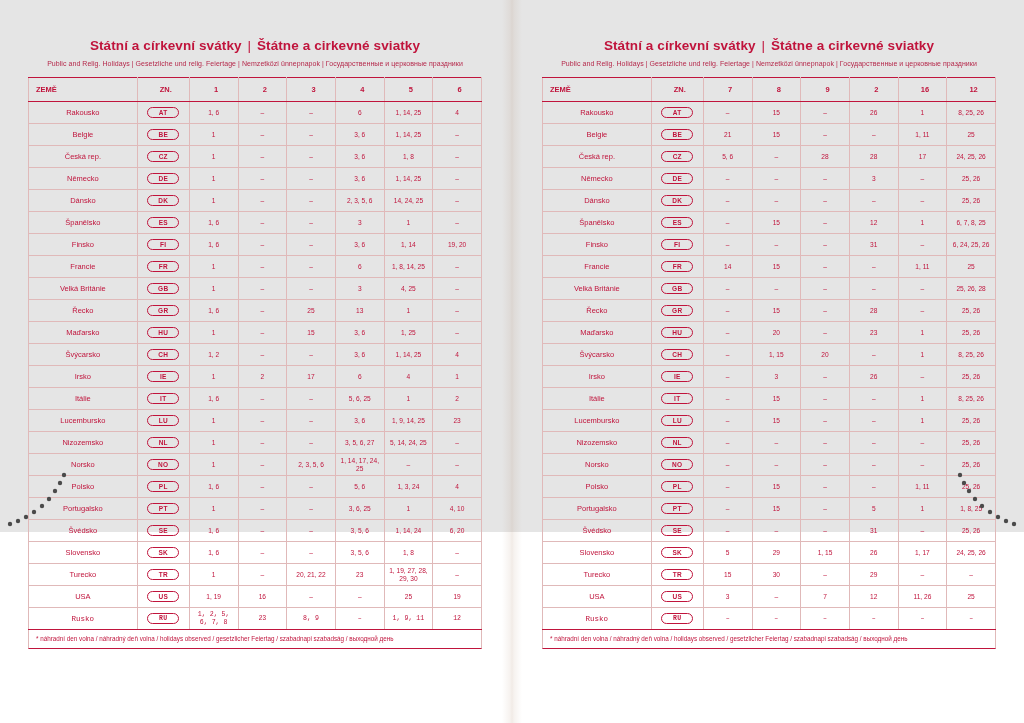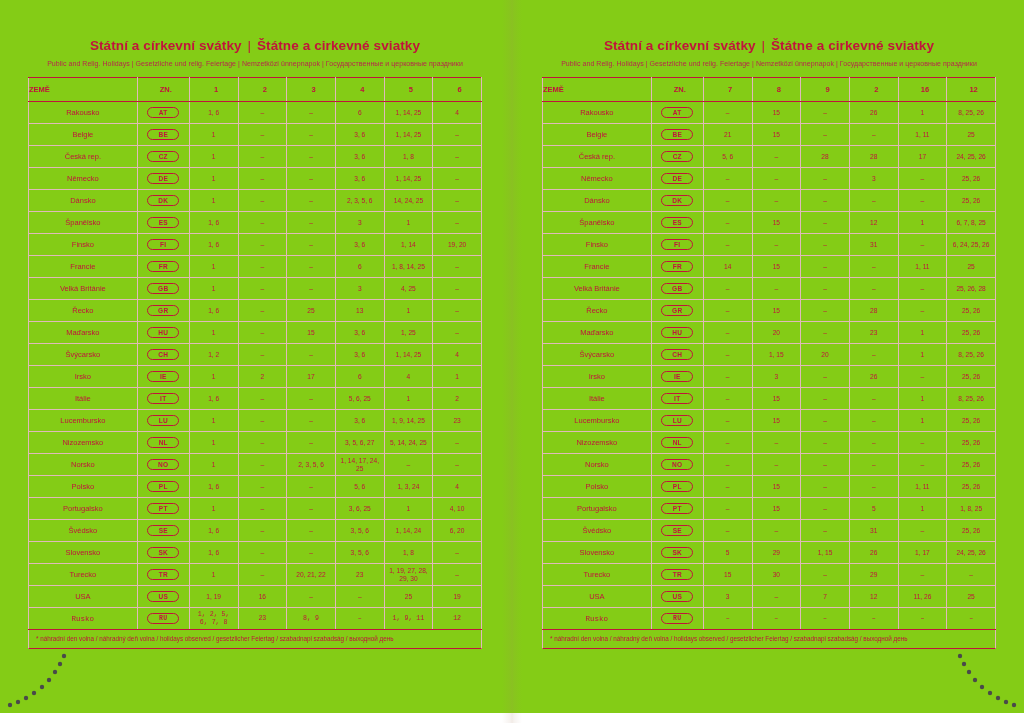--- a/index.html
+++ b/index.html
@@ -16,22 +16,22 @@
   .spread {
     position: relative;
     width: 1024px;
     height: 723px;
     display: flex;
     background: #ffffff;
   }
   .page {
     position: relative;
     width: 512px;
-    height: 713px;
-    background: #84cc16;
+    height: 532px;
+    background: #e5e5e5;
     box-sizing: border-box;
   }
   .page.left {
     padding: 0 30px 0 28px;
   }
   .page.right {
     padding: 0 28px 0 30px;
   }
   
   .gutter {
@@ -88,21 +88,21 @@
     border-top: 1.4px solid #c0143c;
     border-bottom: 1.4px solid #c0143c;
     font-size: 7.5px;
     font-weight: bold;
     color: #c0143c;
     height: 23px;
     padding-left: 8px;
   }
   table.holidays thead th.country-head {
     text-align: left;
-    padding-left: 0;
+    padding-left: 7px;
   }
   td.country {
     text-align: left;
     padding-left: 7px;
     font-weight: bold;
     font-size: 7.5px;
     white-space: nowrap;
     margin-left: 48px;
   }
   td.code {

